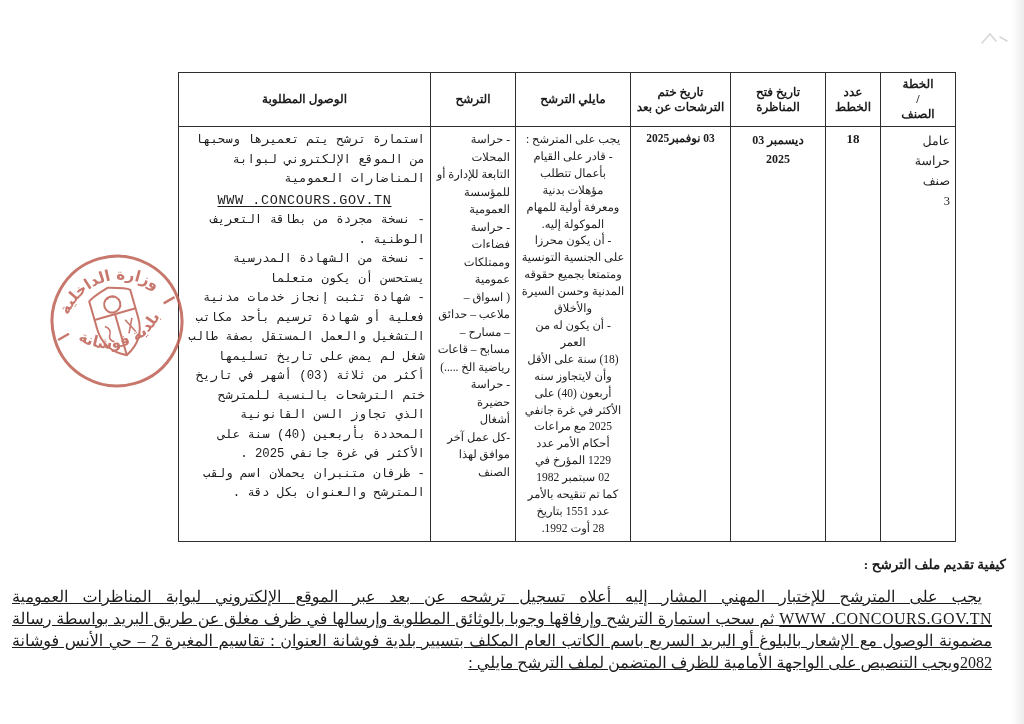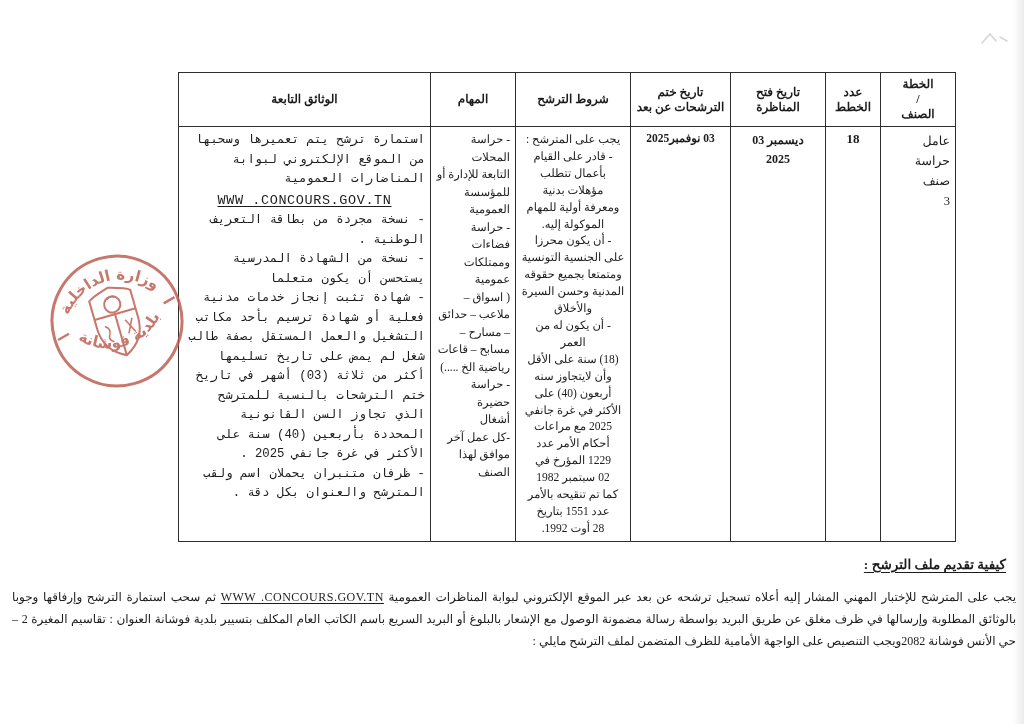--- a/index.html
+++ b/index.html
@@ -61,27 +61,28 @@
     width: 142px; height: 142px;
     transform: rotate(-16deg);
     opacity: .82;
     pointer-events: none;
   }
 
   
   .how-heading {
     position: absolute; top: 556px; right: 18px;
     font-weight: bold; font-size: 13.5px;
-    text-decoration: underline; text-underline-offset: 3px;
+    text-underline-offset: 3px;
   }
   .how-para {
-    position: absolute; top: 586px; right: 8px; left: 12px;
-    font-size: 12px; line-height: 22px;
+    position: absolute; top: 586px; right: 32px; left: 12px;
+    font-size: 16px; line-height: 22px;
     text-align: justify;
     direction: rtl;
+    text-decoration: underline;
   }
   .para-url {
     text-decoration: underline; text-underline-offset: 2px;
     direction: ltr; unicode-bidi: embed; letter-spacing: .5px;
     white-space: nowrap;
   }
 </style>
 </head>
 <body>
 
@@ -107,23 +108,23 @@
       <tr>
         <th class="ml">الخطة
 /
 الصنف</th>
         <th class="ml">عدد
 الخطط</th>
         <th class="ml">تاريخ فتح
 المناظرة</th>
         <th class="ml">تاريخ ختم
 الترشحات عن بعد</th>
-        <th>شروط الترشح</th>
-        <th>المهام</th>
-        <th>الوثائق التابعة</th>
+        <th>مايلي الترشح</th>
+        <th>الترشح</th>
+        <th>الوصول المطلوبة</th>
       </tr>
     </thead>
     <tbody>
       <tr>
         <td class="cell-plan-class ml">عامل
 حراسة
 صنف
 3</td>
         <td class="cell-plan-count">18</td>
         <td class="cell-open-date ml">03 ديسمبر

